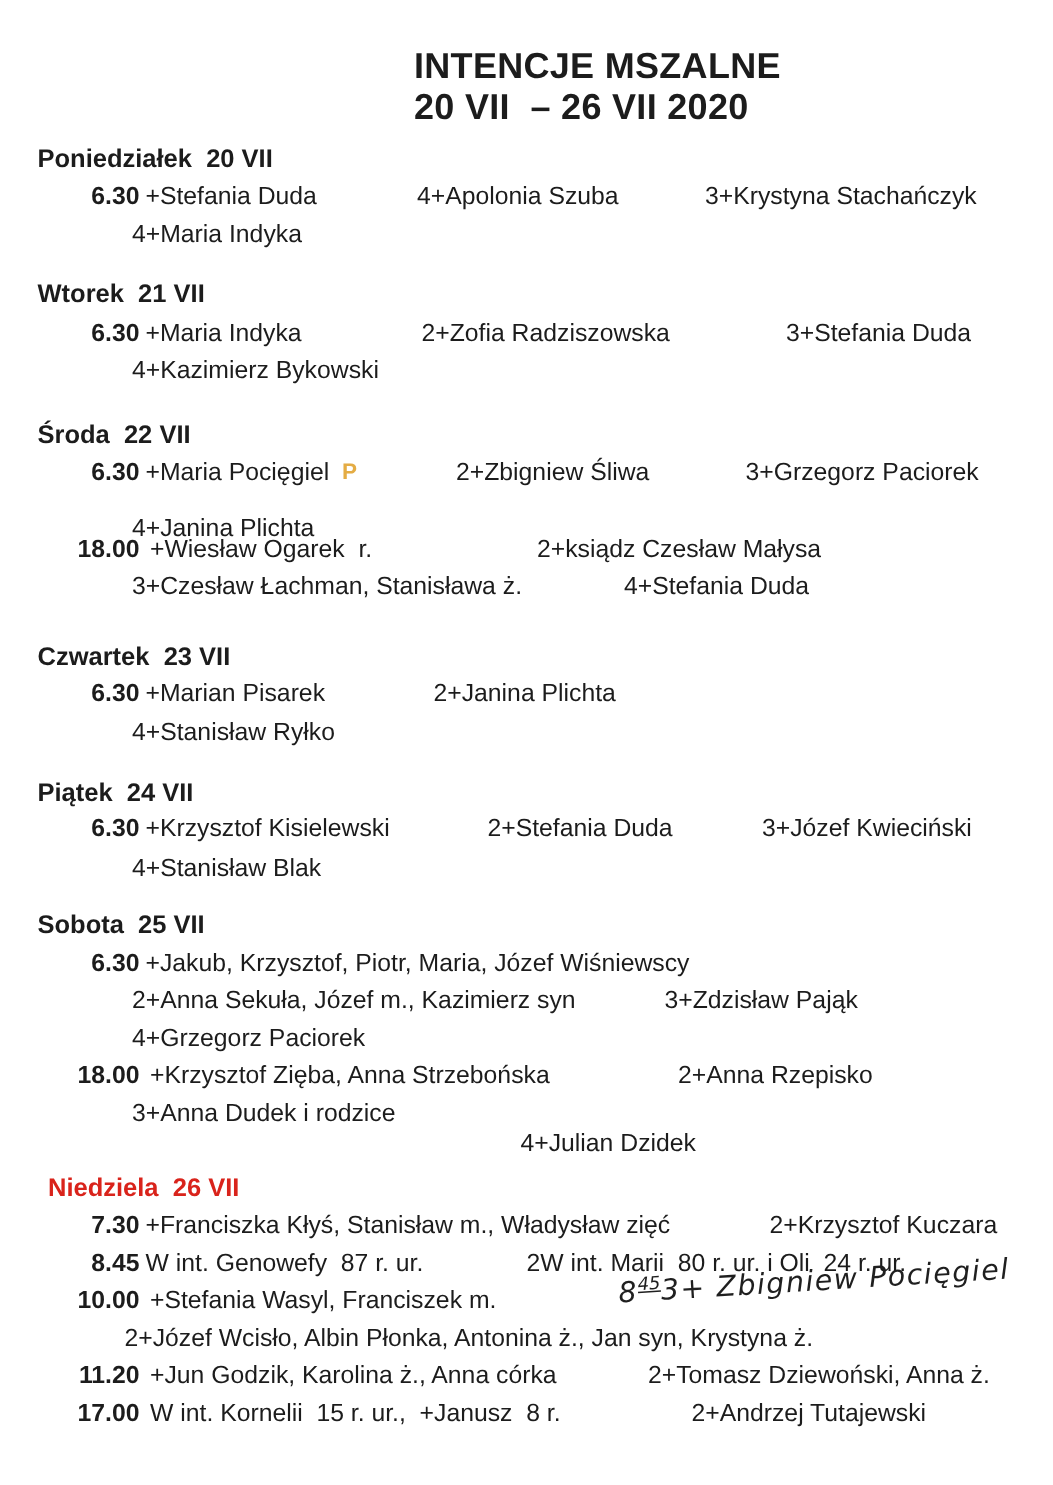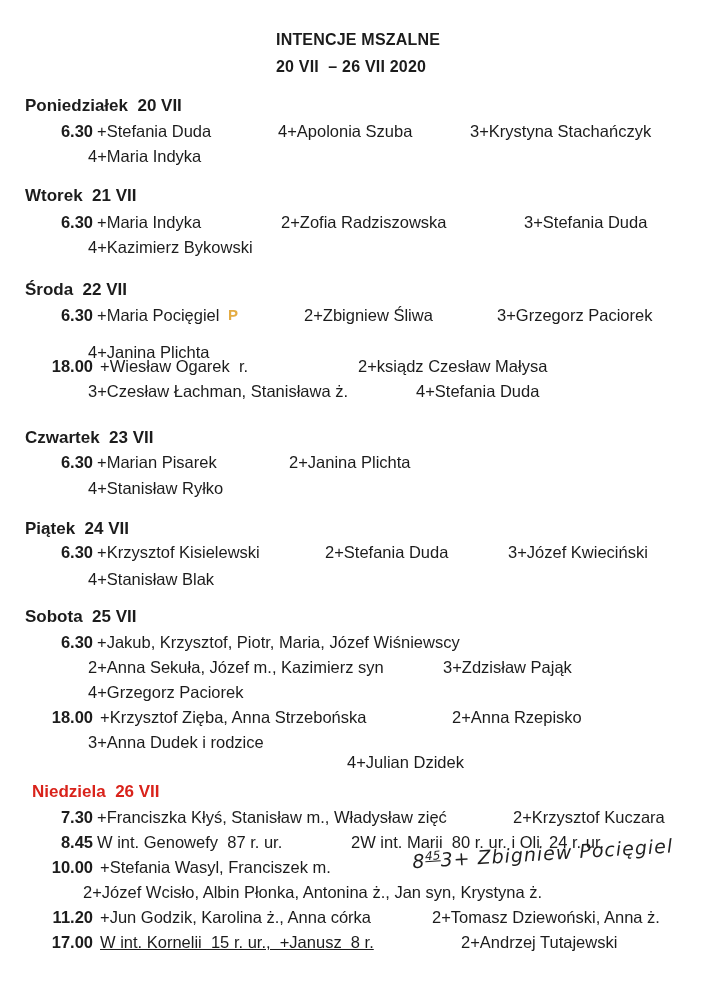--- a/index.html
+++ b/index.html
@@ -8,21 +8,21 @@
     width:702px;height:990px;
     background:#ffffff;
     overflow:hidden;
     font-family:"Liberation Sans","DejaVu Sans",sans-serif;
     color:#1c1c1c;
   }
   .title-line{
     position:absolute;
     left:276px;
     font-weight:700;
-    font-size:16px;
+    font-size:24px;
     letter-spacing:0.2px;
     white-space:pre;
   }
   .t1{top:31px;}
   .t2{top:58px;}
   .row{
     position:absolute;left:0;width:702px;height:24px;
     font-size:16.5px;line-height:22px;white-space:pre;
   }
   .row.header{font-weight:700;font-size:17px;}
@@ -80,17 +80,17 @@
       <div class="row mass" style="top: 656px;"><span class="seg" style="left: 88px;">2+Anna Sekuła, Józef m., Kazimierz syn</span><span class="seg" style="left: 443px;">3+Zdzisław Pająk</span></div>
       <div class="row mass" style="top: 681px;"><span class="seg" style="left: 88px;">4+Grzegorz Paciorek</span></div>
       <div class="row mass" style="top: 706px;"><span class="time">18.00</span><span class="seg" style="left: 100px;">+Krzysztof Zięba, Anna Strzebońska</span><span class="seg" style="left: 452px;">2+Anna Rzepisko</span></div>
       <div class="row mass" style="top: 731px;"><span class="seg" style="left: 88px;">3+Anna Dudek i rodzice</span><span class="seg" style="left: 347px; margin-top: 20px;">4+Julian Dzidek</span></div>
       <div class="row header red" style="top: 781px; left: 32px;">Niedziela  26 VII</div>
       <div class="row mass" style="top: 806px;"><span class="time">7.30</span><span class="seg" style="left: 97px;">+Franciszka Kłyś, Stanisław m., Władysław zięć</span><span class="seg" style="left: 513px;">2+Krzysztof Kuczara</span></div>
       <div class="row mass" style="top: 831px;"><span class="time">8.45</span><span class="seg" style="left: 97px;">W int. Genowefy  87 r. ur.</span><span class="seg" style="left: 351px;">2W int. Marii  80 r. ur. i Oli  24 r. ur.</span></div>
       <div class="row mass" style="top: 856px;"><span class="time">10.00</span><span class="seg" style="left: 100px;">+Stefania Wasyl, Franciszek m.</span></div>
       <div class="row mass" style="top: 881px;"><span class="seg" style="left: 83px;">2+Józef Wcisło, Albin Płonka, Antonina ż., Jan syn, Krystyna ż.</span></div>
       <div class="row mass" style="top: 906px;"><span class="time">11.20</span><span class="seg" style="left: 100px;">+Jun Godzik, Karolina ż., Anna córka</span><span class="seg" style="left: 432px;">2+Tomasz Dziewoński, Anna ż.</span></div>
-      <div class="row mass" style="top: 931px;"><span class="time">17.00</span><span class="seg" style="left: 100px; text-decoration: underline;">W int. Kornelii  15 r. ur.,  +Janusz  8 r.</span><span class="seg" style="left: 461px;">2+Andrzej Tutajewski</span></div>
+      <div class="row mass" style="top: 931px;"><span class="time">17.00</span><span class="seg" style="left: 100px;">W int. Kornelii  15 r. ur.,  +Janusz  8 r.</span><span class="seg" style="left: 461px;">2+Andrzej Tutajewski</span></div>
     </div>
 
   <div class="handwriting"><span>8</span><sup>45</sup><span>3+ Zbigniew Pocięgiel</span></div>
 </div>
 
 </body></html>

